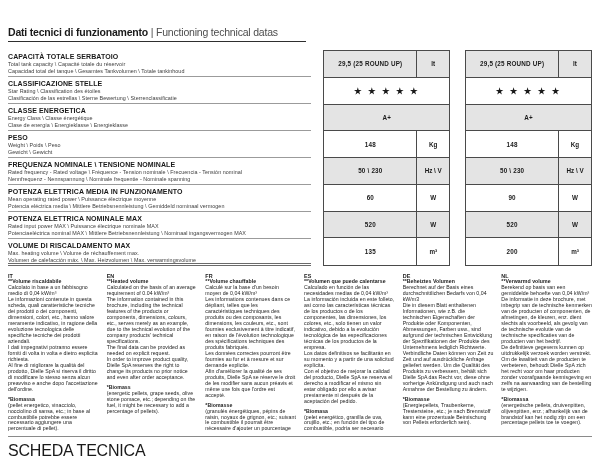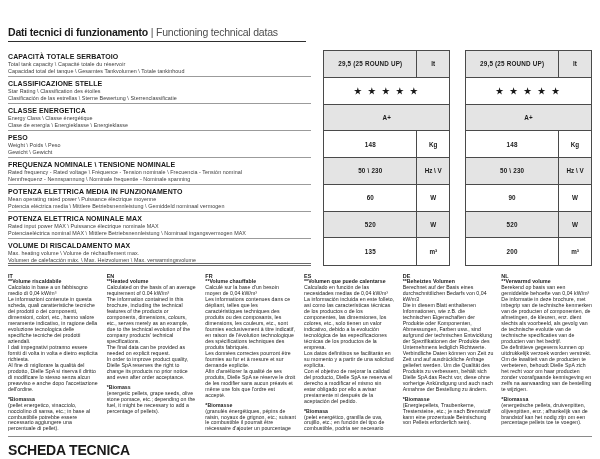--- a/index.html
+++ b/index.html
@@ -34,21 +34,21 @@
 
   
   .footnotes { display: flex; gap: 8px; margin-top: 7px; height: 158px; overflow: hidden; }
   .fn-col { flex: 1; font-size: 5.2px; line-height: 1.15; color: #222; letter-spacing: 0.05px; }
   .fn-lang { font-weight: bold; font-size: 5.4px; }
   .fn-title { font-weight: bold; }
   .fn-bio { margin-top: 4px; }
 
   
   .footer { margin-top: 5px; border-top: 1px solid #8a8a8a; padding-top: 5px; }
-  .footer-title { font-size: 14px; font-weight: bold; letter-spacing: -0.2px; }
+  .footer-title { font-size: 16px; font-weight: normal; letter-spacing: -0.2px; }
   .footer-sub { font-size: 6.8px; margin-top: 2px; letter-spacing: 0.1px; color: #111; font-weight: bold; }
 </style>
 </head>
 <body>
 
 <div class="page">
 
   <div class="header">
     <span>Dati tecnici di funzionamento</span>
     <span class="light">| Functioning technical datas</span>

